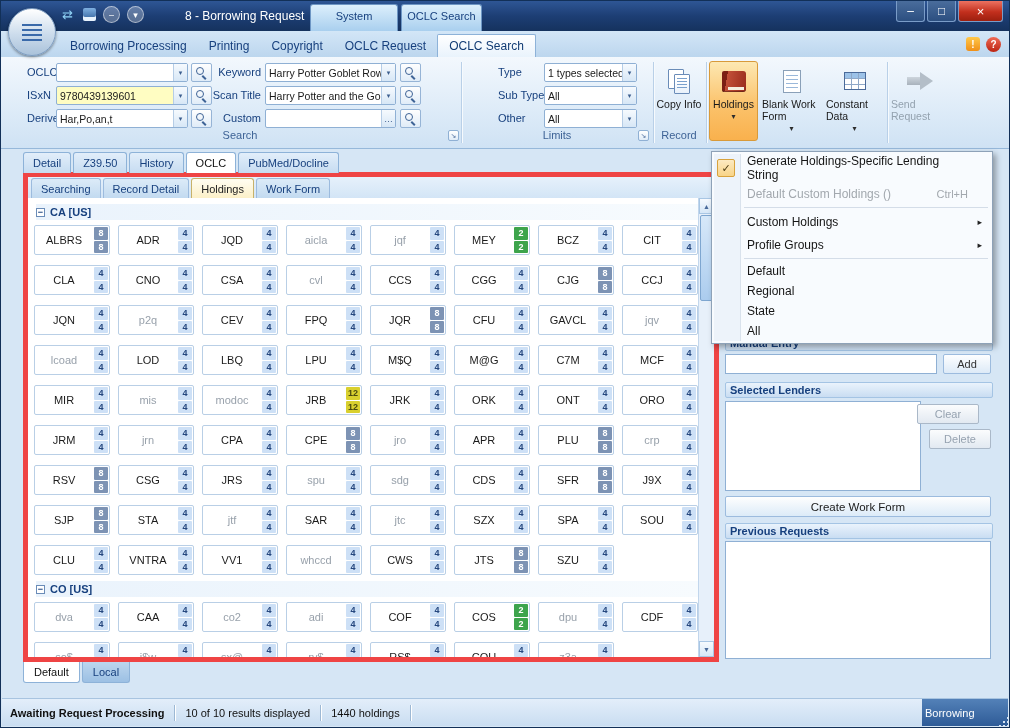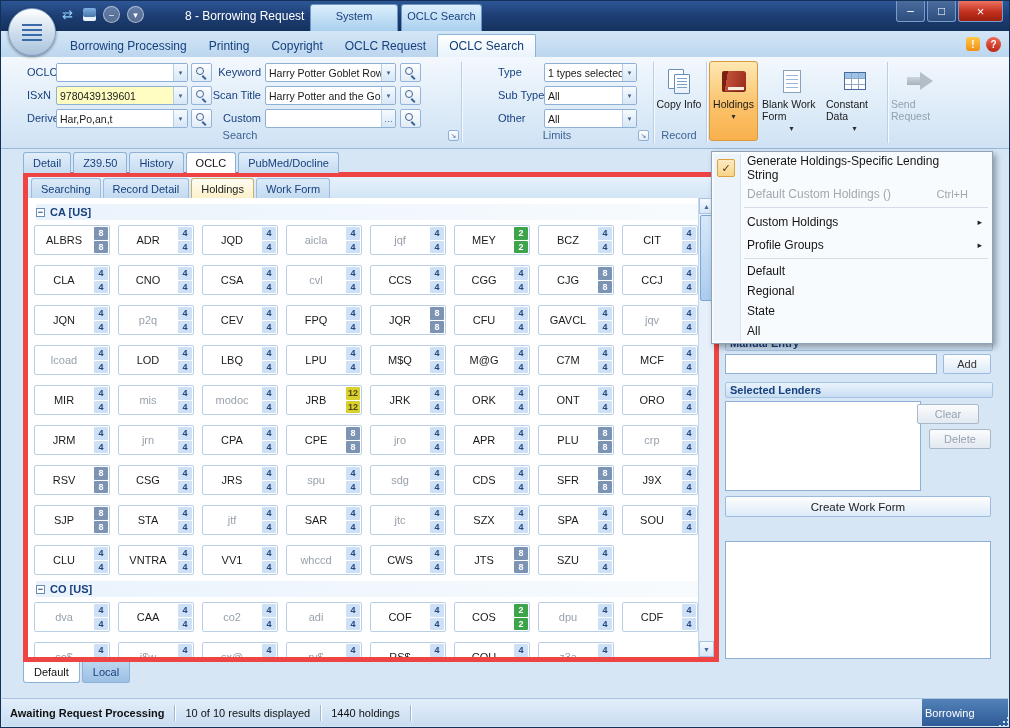--- a/index.html
+++ b/index.html
@@ -1017,20 +1017,21 @@
     <input class="me-input" style="">
     <div class="pbtn dark" style="left:220px;top:203px;width:48px;height:20px">Add</div>
 
     <div class="sec-head" style="top:231px">Selected Lenders</div>
     <div class="listbox" style="left:2px;top:250px;width:196px;height:90px"></div>
     <div class="pbtn" style="left:194px;top:253px;width:62px;height:20px">Clear</div>
     <div class="pbtn" style="left:206px;top:278px;width:62px;height:20px">Delete</div>
 
     <div class="cwf">Create Work Form</div>
 
+    <div class="sec-head" style="top:372px">Previous Requests</div>
     <div class="listbox" style="left:2px;top:390px;width:266px;height:118px"></div>
   </div>
 
   <div class="statusbar">
     <span class="st-item bold">Awaiting Request Processing</span>
     <span class="st-sep"></span>
     <span class="st-item">10 of 10 results displayed</span>
     <span class="st-sep"></span>
     <span class="st-item">1440 holdings</span>
     <span class="st-sep"></span>

